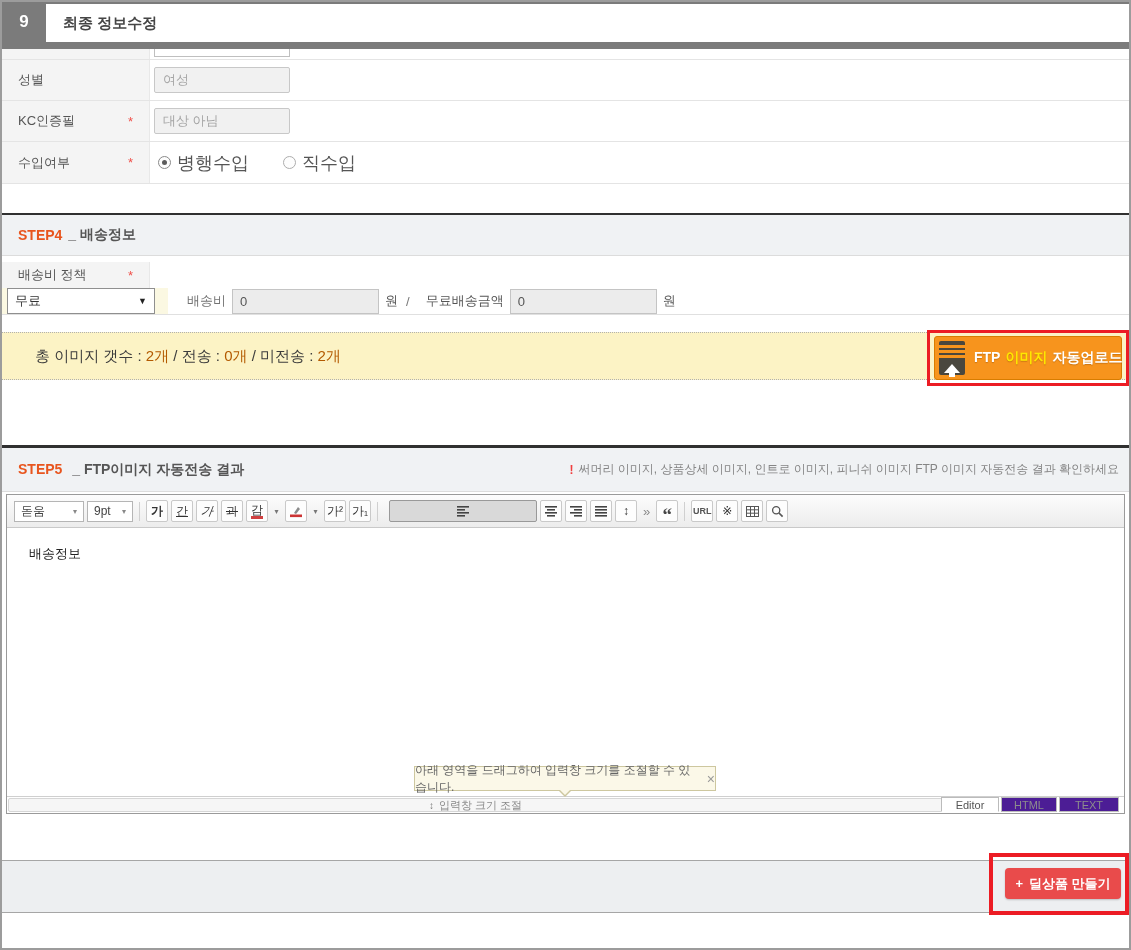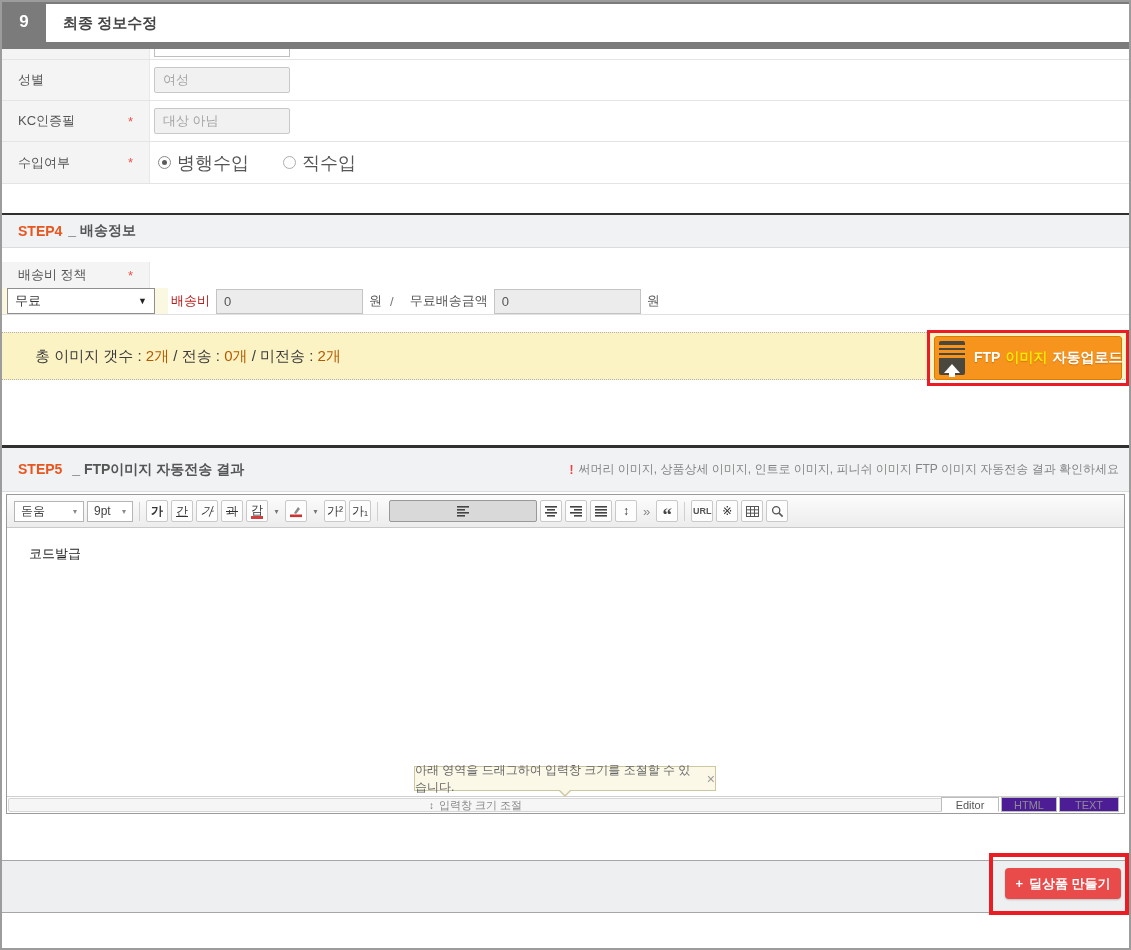--- a/index.html
+++ b/index.html
@@ -36,35 +36,35 @@
                           border-radius:50%; background:#5c5c5c; }
   .radio-gap { width:22px; }
   .empty-row { height:29px; background:#fff; }
 
   
   .sec-hdr { position:absolute; left:0; right:0; background:#f0f2f4; border-top:2px solid #303030;
              border-bottom:1px solid #dcdcdc; display:flex; align-items:center;
              padding:0 10px 0 16px; font-size:14px; font-weight:bold; }
   .sec-step { color:#e8551e; margin-right:6px; }
   .sec-title { color:#555; }
-  .sec4 { top:211px; height:35px; }
+  .sec4 { top:211px; height:43px; }
   .sec5 { top:443px; height:47px; border-top-width:3px; justify-content:space-between; }
   .notice { display:flex; align-items:center; font-weight:normal; font-size:12px; color:#858585; }
   .notice-mark { color:#f03e3e; font-weight:bold; margin-right:5px; font-size:12px; }
 
   
   .s4-row { position:absolute; left:0; right:0; top:260px; height:53px; border-bottom:1px solid #e0e0e0; display:flex;flex-direction:column; }
   .s4-row .row-label { height:100%; }
   .s4-content { flex:1; display:flex; align-items:center; position:relative; background:#fff; }
   .yellow-panel { position:absolute; left:0; top:0; bottom:0; width:166px; background:#fbf8e2; }
   .sel { position:relative; z-index:1; margin-left:5px; width:148px; height:26px; background:#fff;
          border:1px solid #8f8f8f; display:flex; align-items:center; justify-content:space-between;
          padding:0 7px; font-size:13px; color:#333; cursor:pointer; }
   .sel-arrow { font-size:9px; color:#222; }
-  .fee-label { margin-left:16px; font-size:13px; color:#b91c1c; }
+  .fee-label { margin-left:32px; font-size:13px; color:#737373; }
   .fee-label2 { margin-left:8px; font-size:13px; color:#555; }
   .fee-input { width:147px; height:25px; background:#ececec; border:1px solid #c4c4c4;
                color:#555; font-size:13px; padding-left:7px; margin:0 6px; font-family:inherit; }
   .slash { margin:0 8px; font-size:13px; color:#777; }
   .won { font-size:13px; color:#555; }
 
   
   .banner { position:absolute; left:0; right:0; top:330px; height:48px; background:#fcf3c5;
             border-top:1px dotted #b0b0b0; border-bottom:1px dotted #b0b0b0;
             display:flex; align-items:center; padding-left:33px; font-size:15px; color:#3c3c3c; }
@@ -355,21 +355,21 @@
       </div>
       <div class="tbtn">
         <svg width="13" height="13" viewBox="0 0 13 13">
           <circle cx="5.2" cy="5.2" r="3.6" fill="none" stroke="#555" stroke-width="1.3"></circle>
           <line x1="8" y1="8" x2="11.6" y2="11.6" stroke="#555" stroke-width="1.7"></line>
         </svg>
       </div>
     </div>
 
     <div class="body-area">
-      <span>코드발급</span>
+      <span>배송정보</span>
     </div>
 
     <div class="resize-strip">
       <div class="resize-handle">
         <span class="resize-icon">↕</span>
         <span>입력창 크기 조절</span>
       </div>
       <div class="tabs">
         <div class="tab active">Editor</div>
         <div class="tab idle w-html">HTML</div>

